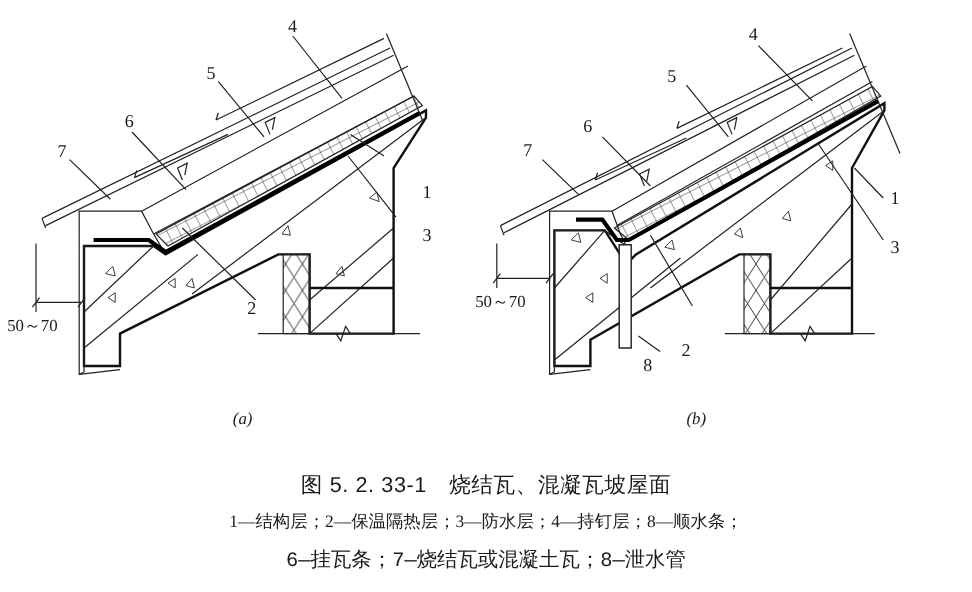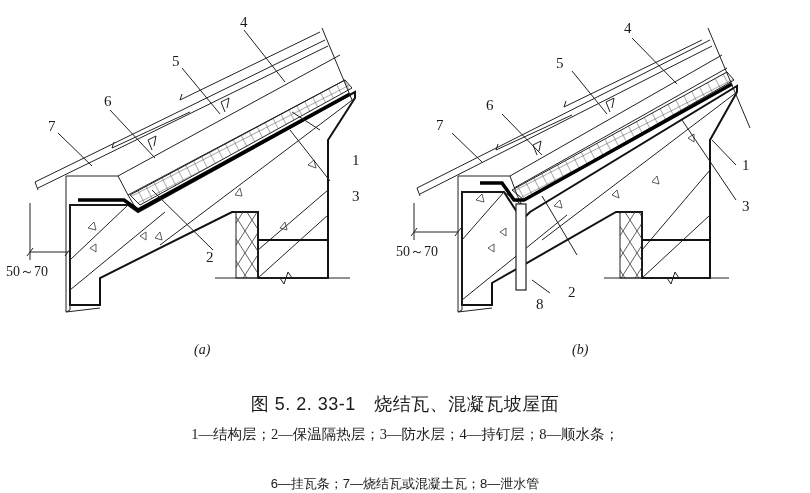--- a/index.html
+++ b/index.html
@@ -7,21 +7,21 @@
          font-family: "DejaVu Serif", "Liberation Serif", serif; color: #1a1a1a; }
   svg.fig { position: absolute; left: 0; top: 0; width: 810px; height: 340px; }
   .num { font-family: "Liberation Serif", "DejaVu Serif", serif; font-size: 15px; fill: #1a1a1a; }
   .dim { font-family: "Liberation Serif", "DejaVu Serif", serif; font-size: 14px; fill: #1a1a1a; }
   .sub { position: absolute; top: 342px; font-family: "Liberation Serif", serif; font-style: italic; font-size: 14px; }
   .sub-a { left: 194px; }
   .sub-b { left: 572px; }
   .caption { position: absolute; left: 0; width: 810px; text-align: center; }
   .title { top: 392px; font-size: 18px; font-family: Liberation Sans, sans-serif; letter-spacing: 0.5px; }
   .legend1 { top: 425px; font-size: 14.5px; font-family: "Liberation Serif", "DejaVu Serif", serif; }
-  .legend2 { top: 475px; font-size: 13px; font-family: Liberation Sans, sans-serif; }
+  .legend2 { top: 455px; font-size: 17px; font-family: Liberation Mono, monospace; }
   .ln { stroke: #222; stroke-width: 1; fill: none; }
   .ln2 { stroke: #111; stroke-width: 2; fill: none; }
   .thk { stroke: #000; stroke-width: 3.5; fill: none; }
   .tri { fill: none; stroke: #333; stroke-width: 0.8; }
 </style>
 </head>
 <body>
 
 <svg class="fig" viewBox="0 0 810 340">
   <defs>

